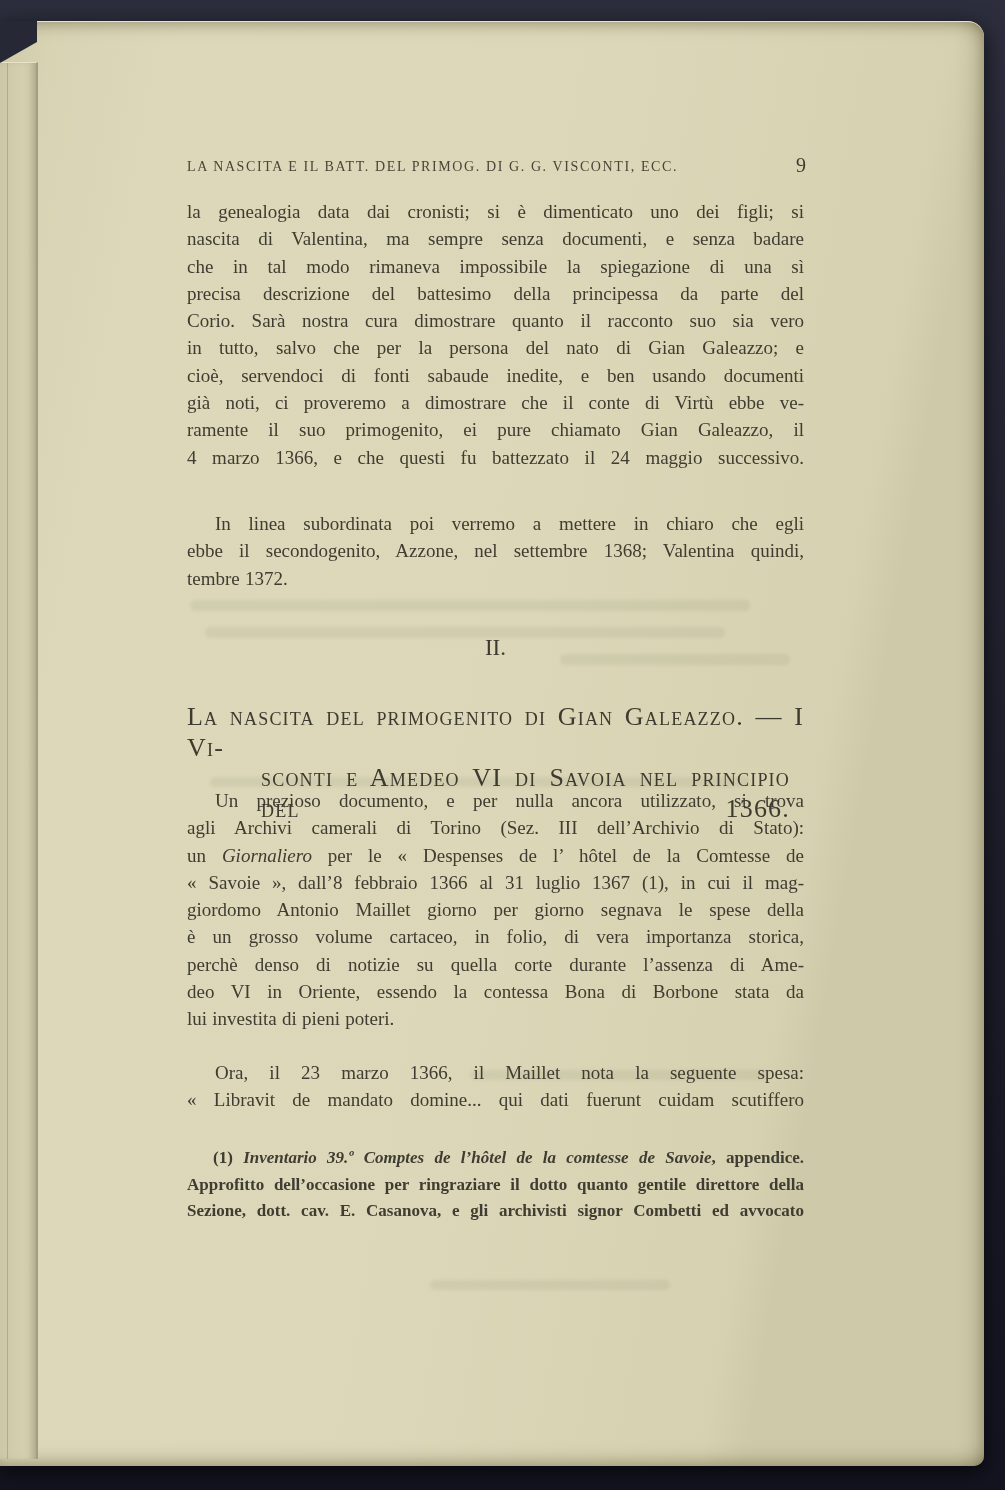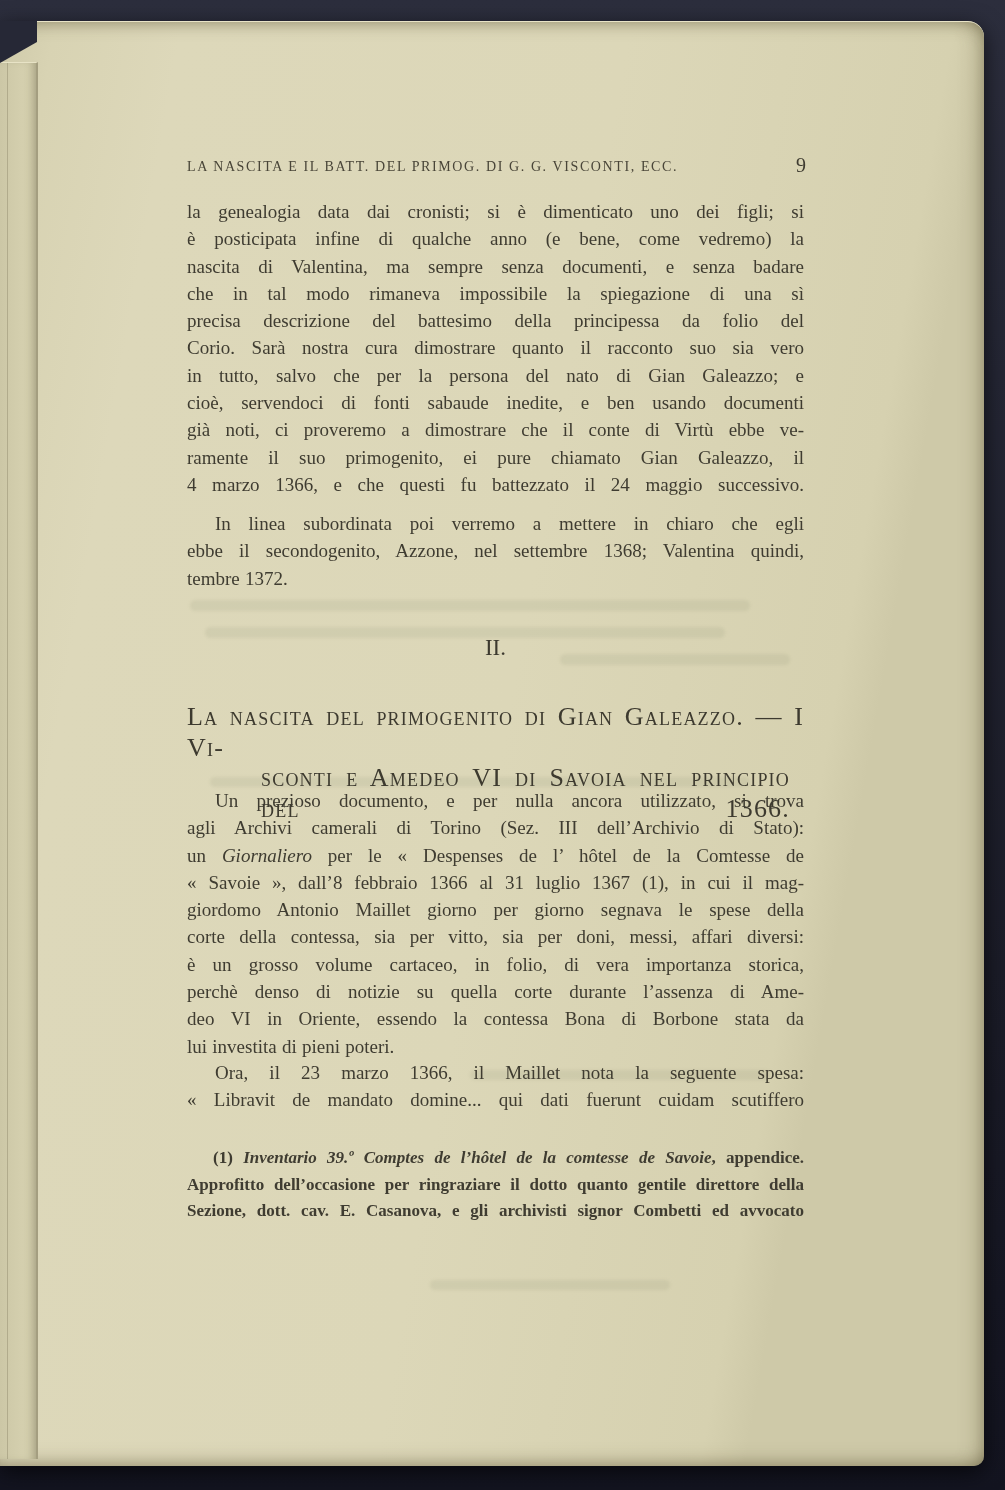--- a/index.html
+++ b/index.html
@@ -101,24 +101,23 @@
 
   <div class="text-col">
 
     <div class="block running-head">
       <span class="running-title">LA NASCITA E IL BATT. DEL PRIMOG. DI G. G. VISCONTI, ECC.</span>
       <span class="page-number">9</span>
     </div>
 
     <div class="block p1">
         <div class="line">la genealogia data dai cronisti; si è dimenticato uno dei figli; si</div>
-        <div class="line">è posticipata infine di qualche anno (e bene, come vedremo) la</div>
         <div class="line">nascita di Valentina, ma sempre senza documenti, e senza badare</div>
         <div class="line">che in tal modo rimaneva impossibile la spiegazione di una sì</div>
-        <div class="line">precisa descrizione del battesimo della principessa da folio del</div>
+        <div class="line">precisa descrizione del battesimo della principessa da parte del</div>
         <div class="line">Corio. Sarà nostra cura dimostrare quanto il racconto suo sia vero</div>
         <div class="line">in tutto, salvo che per la persona del nato di Gian Galeazzo; e</div>
         <div class="line">cioè, servendoci di fonti sabaude inedite, e ben usando documenti</div>
         <div class="line">già noti, ci proveremo a dimostrare che il conte di Virtù ebbe ve-</div>
         <div class="line">ramente il suo primogenito, ei pure chiamato Gian Galeazzo, il</div>
         <div class="line">4 marzo 1366, e che questi fu battezzato il 24 maggio successivo.</div>
       </div>
 
     <div class="block p2 indent">
         <div class="line">In linea subordinata poi verremo a mettere in chiaro che egli</div>
@@ -132,21 +131,20 @@
       <div class="t-line l1">La nascita del primogenito di Gian Galeazzo. — I Vi-</div>
       <div class="t-line l2">sconti e Amedeo VI di Savoia nel principio del 1366.</div>
     </div>
 
     <div class="block p3 indent">
         <div class="line">Un prezioso documento, e per nulla ancora utilizzato, si trova</div>
         <div class="line">agli Archivi camerali di Torino (Sez. III dell’Archivio di Stato):</div>
         <div class="line">un <em>Giornaliero</em> per le « Despenses de l’ hôtel de la Comtesse de</div>
         <div class="line">« Savoie », dall’8 febbraio 1366 al 31 luglio 1367 (1), in cui il mag-</div>
         <div class="line">giordomo Antonio Maillet giorno per giorno segnava le spese della</div>
-        <div class="line">corte della contessa, sia per vitto, sia per doni, messi, affari diversi:</div>
         <div class="line">è un grosso volume cartaceo, in folio, di vera importanza storica,</div>
         <div class="line">perchè denso di notizie su quella corte durante l’assenza di Ame-</div>
         <div class="line">deo VI in Oriente, essendo la contessa Bona di Borbone stata da</div>
         <div class="line flush">lui investita di pieni poteri.</div>
       </div>
 
     <div class="block p4 indent">
         <div class="line">Ora, il 23 marzo 1366, il Maillet nota la seguente spesa:</div>
         <div class="line">« Libravit de mandato domine... qui dati fuerunt cuidam scutiffero</div>
       </div>

